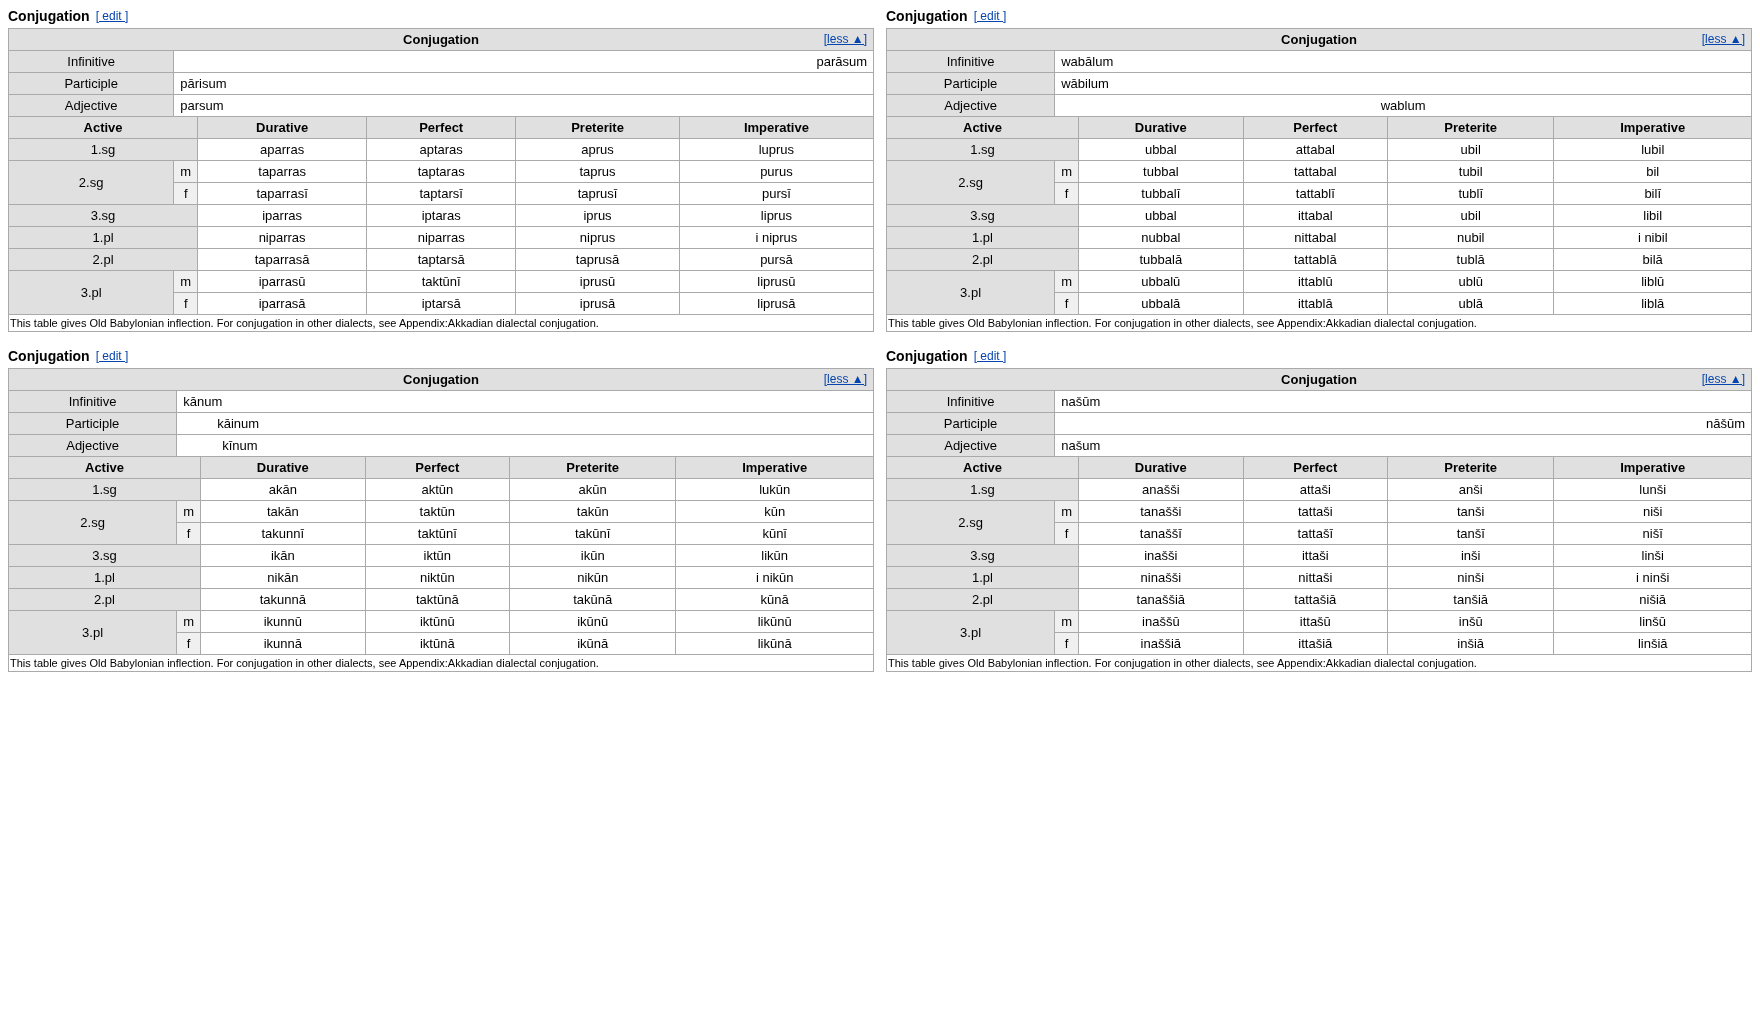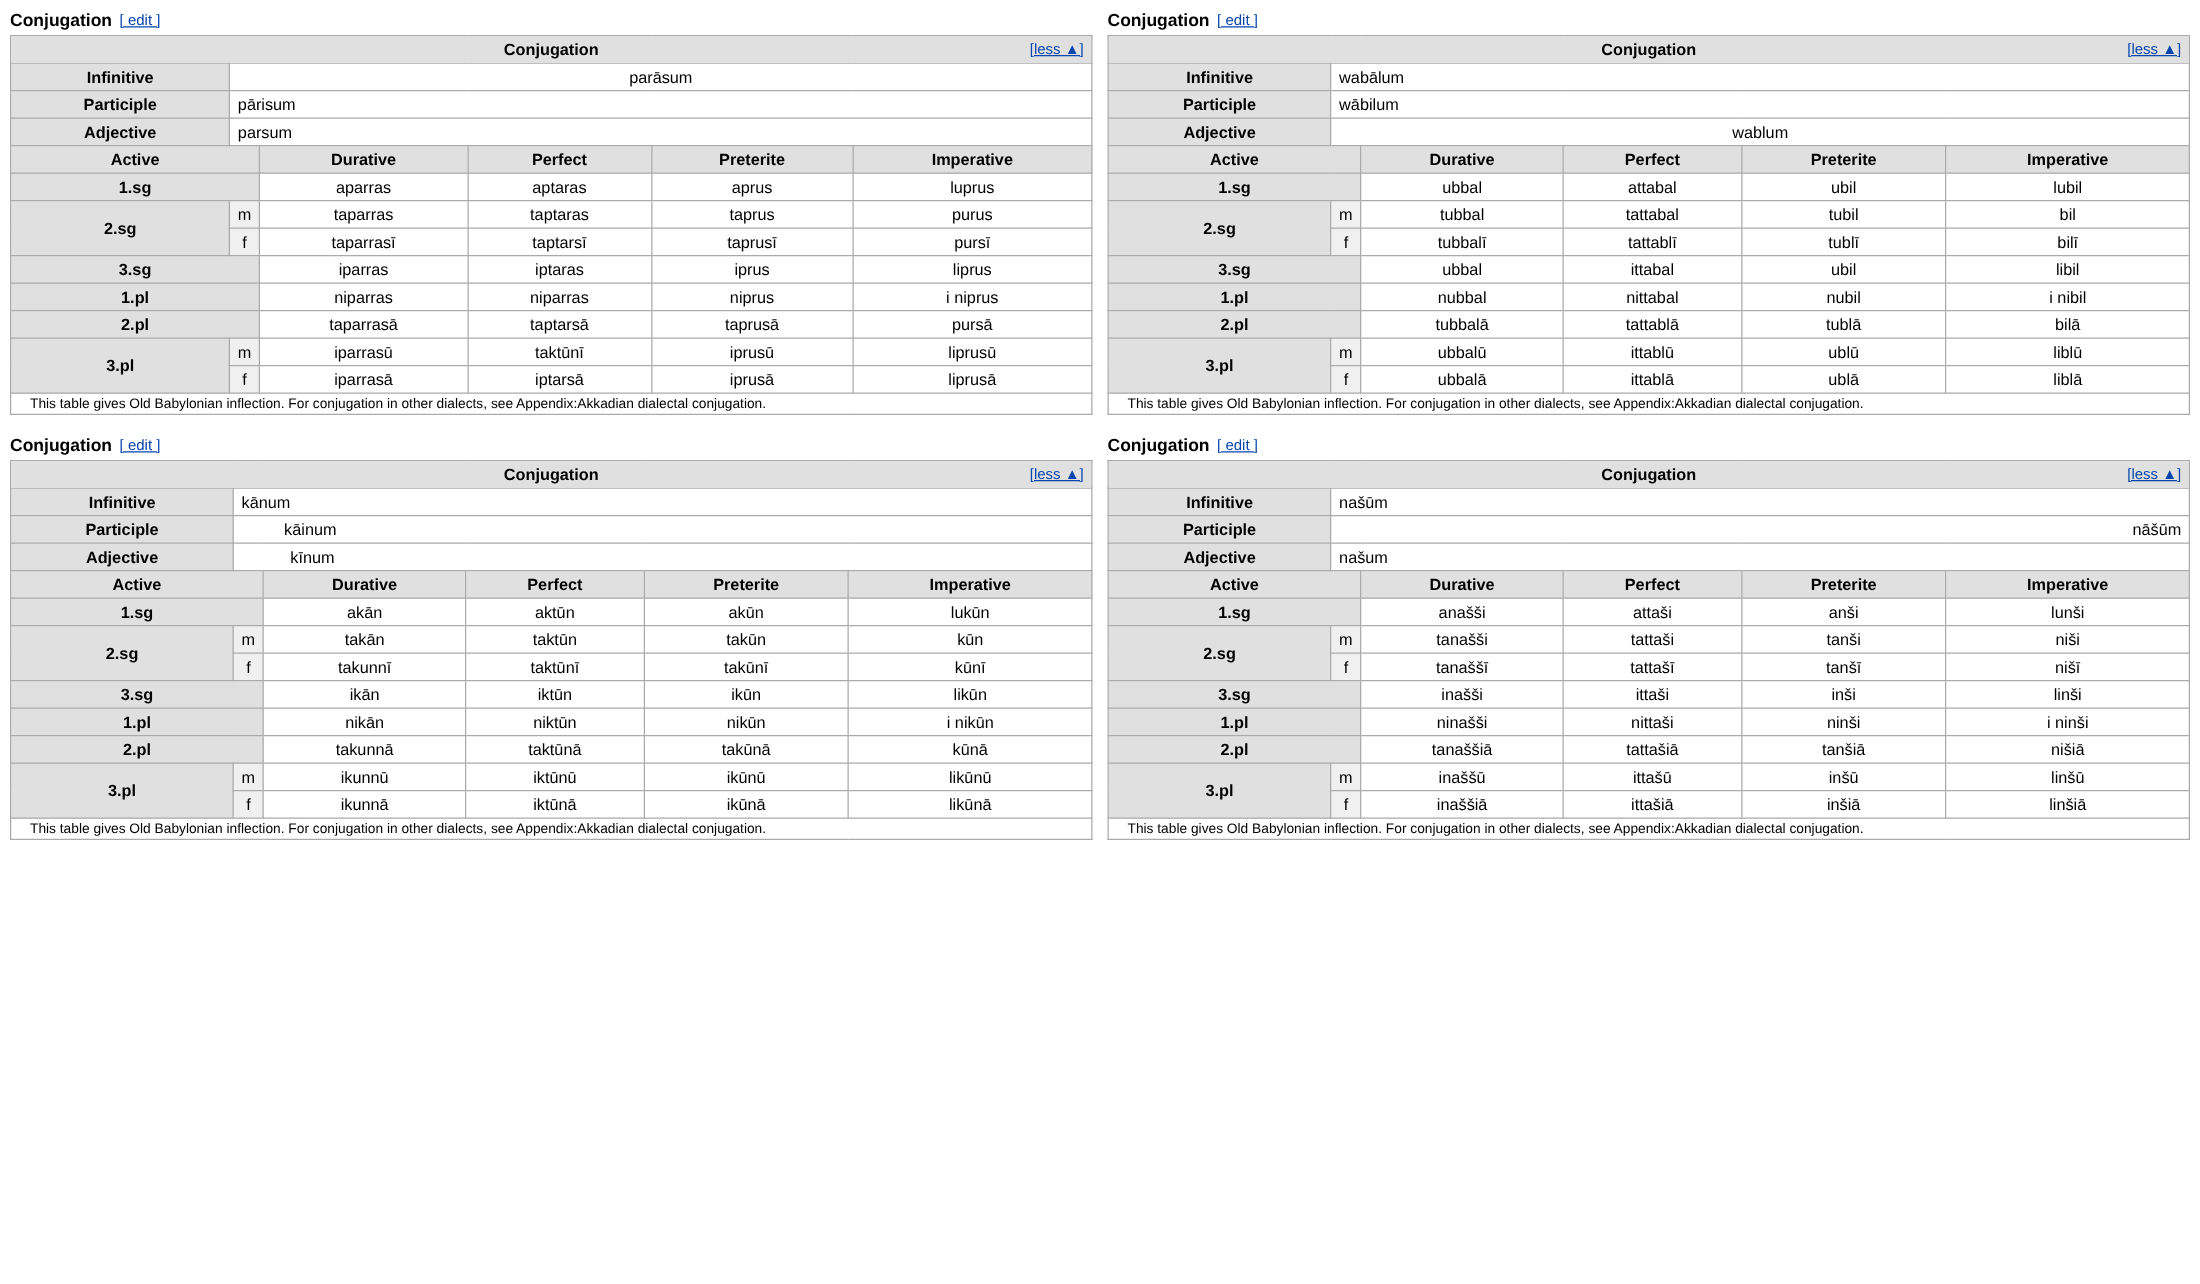--- a/index.html
+++ b/index.html
@@ -49,59 +49,59 @@
       font-weight: bold;
       text-align: center;
     }
     .less-link {
       color: #0645ad;
       font-size: 12px;
       text-align: right;
     }
     .row-label {
       background: #e0e0e0;
-      font-weight: bold;
+      font-weight: normal;
       white-space: nowrap;
     }
     .gender-cell {
       background: #f0f0f0;
       font-weight: normal;
       width: 18px;
     }
     .data-cell {
       background: #fff;
       font-weight: normal;
     }
     .note-row td {
       font-size: 11px;
       text-align: left;
       background: #fff;
       border: none;
-      padding: 2px 15px;
+      padding: 2px 1px;
     }
   </style>
 </head>
 <body>
 
 <div class="page-grid" id="main-grid">
 <div class="conj-section">
       <div class="conj-title-row">
         <span class="conj-title">Conjugation</span>
         <a class="edit-link" href="#">[ edit ]</a>
       </div>
       <table class="conj-table">
         <thead>
           <tr class="full-header">
             <th colspan="6" style="position: relative;"><span>Conjugation</span><a class="less-link" href="#" style="position: absolute; right: 6px; top: 3px; font-weight: normal;">[less ▲]</a></th>
           </tr>
         </thead>
         <tbody>
           <tr>
             <td colspan="1" class="row-label">Infinitive</td>
-            <td colspan="5" class="data-cell" style="text-align: center; margin-top: 28px;">parāsum</td>
+            <td colspan="5" class="data-cell" style="text-align: right; margin-top: 28px;">parāsum</td>
           </tr>
           <tr>
             <td class="row-label">Participle</td>
             <td colspan="5" class="data-cell" style="text-align: left;">pārisum</td>
           </tr>
           <tr>
             <td class="row-label">Adjective</td>
             <td colspan="5" class="data-cell" style="text-align: left;">parsum</td>
           </tr>
           <tr class="header-row">

